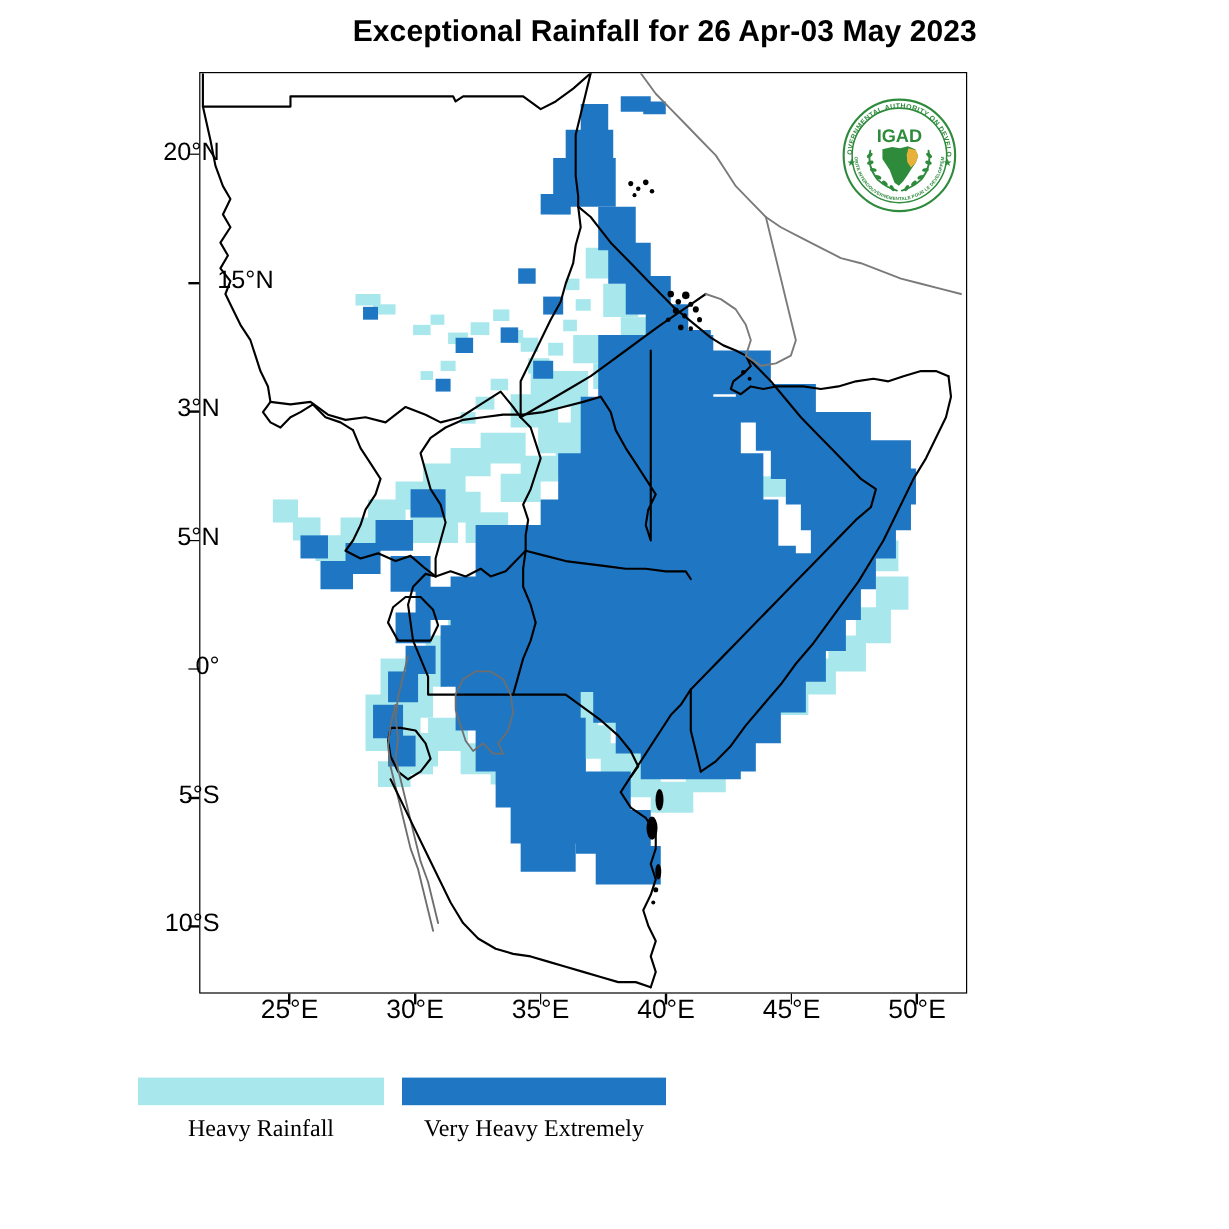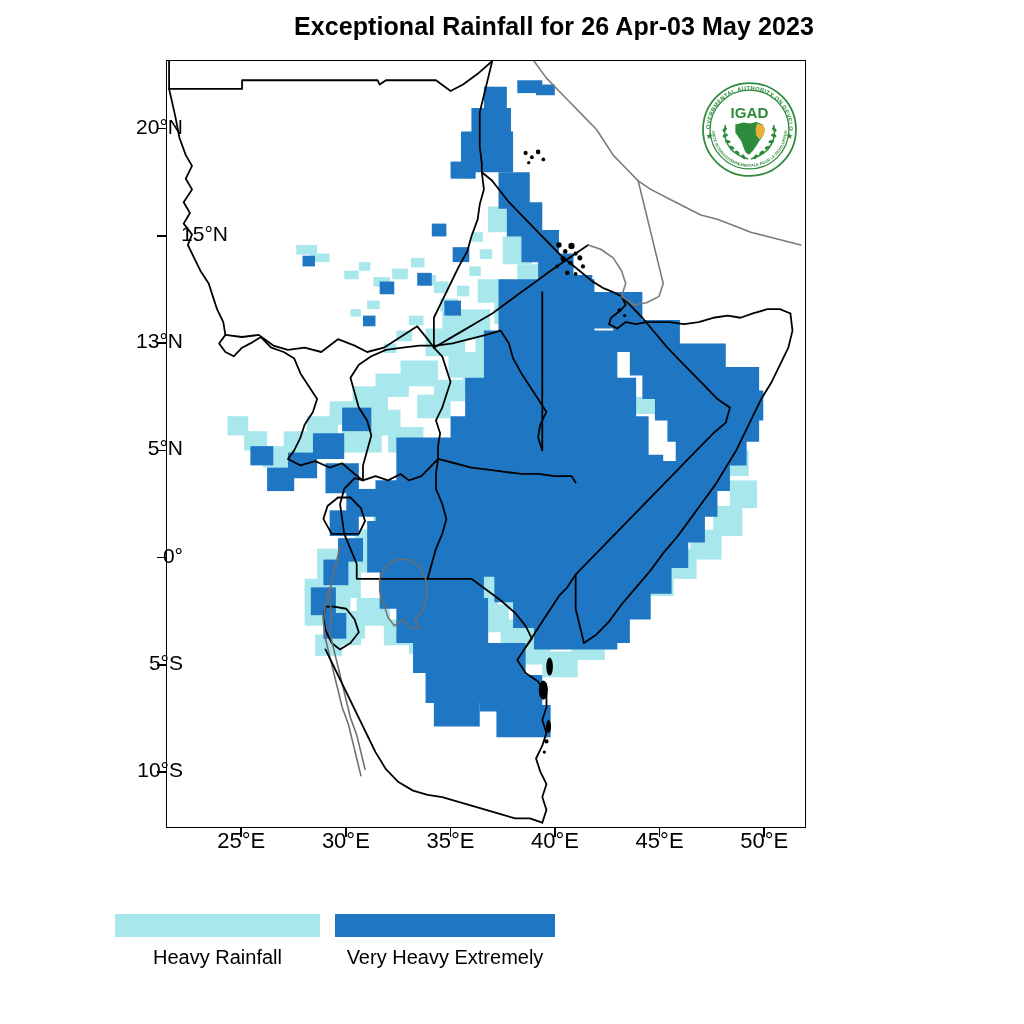--- a/index.html
+++ b/index.html
@@ -79,21 +79,22 @@
   
   #legend {
     position: absolute;
     left: 0;
     top: 898px;
     width: 1024px;
     height: 70px;
   }
   .legend-entry {
     position: absolute;
-    top: 16px;
+    top: 0;
+    font-family: Liberation Serif, serif;
   }
   .legend-swatch {
     height: 23px;
     width: 100%;
   }
   .legend-label {
     margin-top: 9px;
     text-align: center;
     font-size: 20px;
     white-space: nowrap;
@@ -464,21 +465,21 @@
     </g>
   </svg>
 </div>
 
 <div id="y-axis">
     <div class="tick-mark ytick" style="top: 127.848px;"></div>
     <div class="ylab" style="top: 114.648px;">20°N</div>
     <div class="tick-mark ytick" style="top: 235.111px;"></div>
     <div class="ylab" style="top: 221.911px; padding-left: 45px;">15°N</div>
     <div class="tick-mark ytick" style="top: 342.373px;"></div>
-    <div class="ylab" style="top: 329.173px;">13°N</div>
+    <div class="ylab" style="top: 329.173px;">3°N</div>
     <div class="tick-mark ytick" style="top: 449.636px;"></div>
     <div class="ylab" style="top: 436.436px;">5°N</div>
     <div class="tick-mark ytick" style="top: 556.898px;"></div>
     <div class="ylab" style="top: 543.698px;">0°</div>
     <div class="tick-mark ytick" style="top: 664.161px;"></div>
     <div class="ylab" style="top: 650.961px;">5°S</div>
     <div class="tick-mark ytick" style="top: 771.423px;"></div>
     <div class="ylab" style="top: 758.223px;">10°S</div>
   </div>
 <div id="x-axis">

